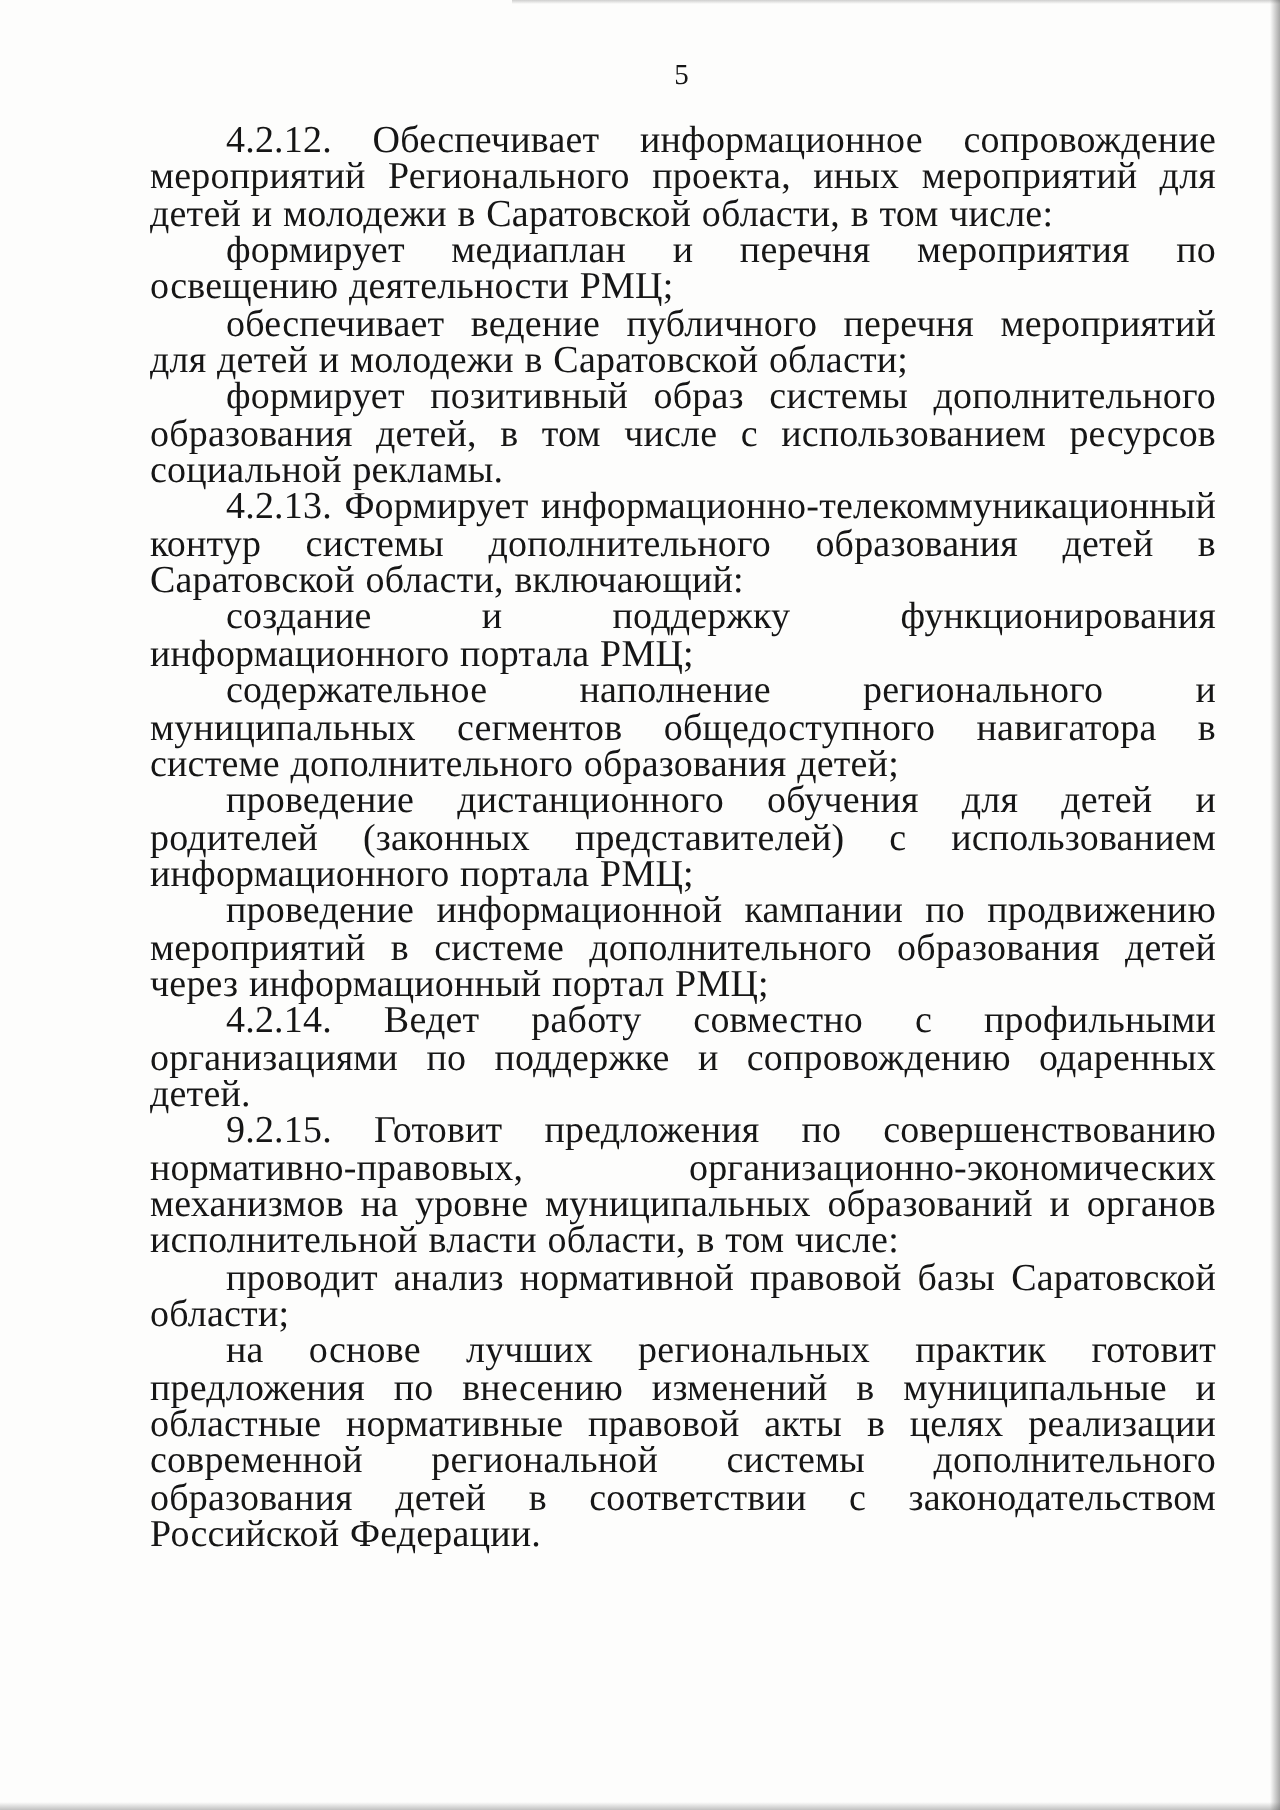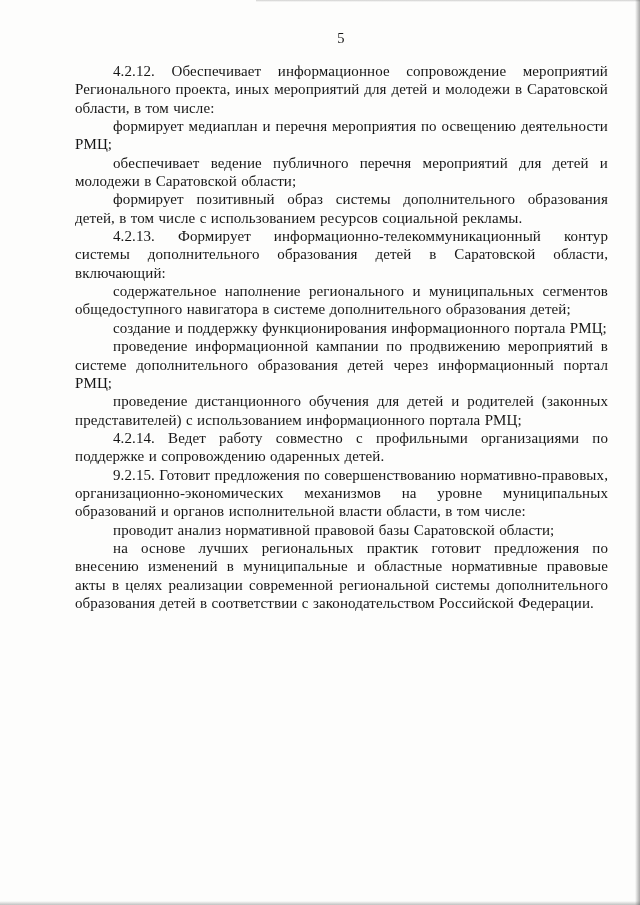--- a/index.html
+++ b/index.html
@@ -58,21 +58,21 @@
     position: absolute;
     top: 62px;
     left: 75px;
     width: 533px;
   }
   .content p {
     margin: 0;
     padding: 0;
     text-indent: 38px;
     text-align: justify;
-    font-size: 15px;
+    font-size: 19px;
     line-height: 18.35px;
     letter-spacing: 0.1px;
     word-spacing: 0.5px;
   }
 </style>
 </head>
 <body>
 
 <div class="page">
   <div class="edge-top"></div>
@@ -80,22 +80,22 @@
   <div class="edge-bottom"></div>
 
   <div class="page-number">5</div>
 
   <div class="content">
     <p>4.2.12. Обеспечивает информационное сопровождение мероприятий Регионального проекта, иных мероприятий для детей и молодежи в Саратовской области, в том числе:</p>
     <p>формирует медиаплан и перечня мероприятия по освещению деятельности РМЦ;</p>
     <p>обеспечивает ведение публичного перечня мероприятий для детей и молодежи в Саратовской области;</p>
     <p>формирует позитивный образ системы дополнительного образования детей, в том числе с использованием ресурсов социальной рекламы.</p>
     <p>4.2.13. Формирует информационно-телекоммуникационный контур системы дополнительного образования детей в Саратовской области, включающий:</p>
+    <p>создание и поддержку функционирования информационного портала РМЦ;</p>
     <p>содержательное наполнение регионального и муниципальных сегментов общедоступного навигатора в системе дополнительного образования детей;</p>
-    <p>создание и поддержку функционирования информационного портала РМЦ;</p>
+    <p>проведение дистанционного обучения для детей и родителей (законных представителей) с использованием информационного портала РМЦ;</p>
     <p>проведение информационной кампании по продвижению мероприятий в системе дополнительного образования детей через информационный портал РМЦ;</p>
-    <p>проведение дистанционного обучения для детей и родителей (законных представителей) с использованием информационного портала РМЦ;</p>
     <p>4.2.14. Ведет работу совместно с профильными организациями по поддержке и сопровождению одаренных детей.</p>
     <p>9.2.15. Готовит предложения по совершенствованию нормативно-правовых, организационно-экономических механизмов на уровне муниципальных образований и органов исполнительной власти области, в том числе:</p>
     <p>проводит анализ нормативной правовой базы Саратовской области;</p>
-    <p>на основе лучших региональных практик готовит предложения по внесению изменений в муниципальные и областные нормативные правовые акты в целях реализации современной региональной системы дополнительного образования детей в соответствии с законодательством Российской Федерации.</p>
+    <p>на основе лучших региональных практик готовит предложения по внесению изменений в муниципальные и областные нормативные правовой акты в целях реализации современной региональной системы дополнительного образования детей в соответствии с законодательством Российской Федерации.</p>
   </div>
 </div>
 
 </body></html>

